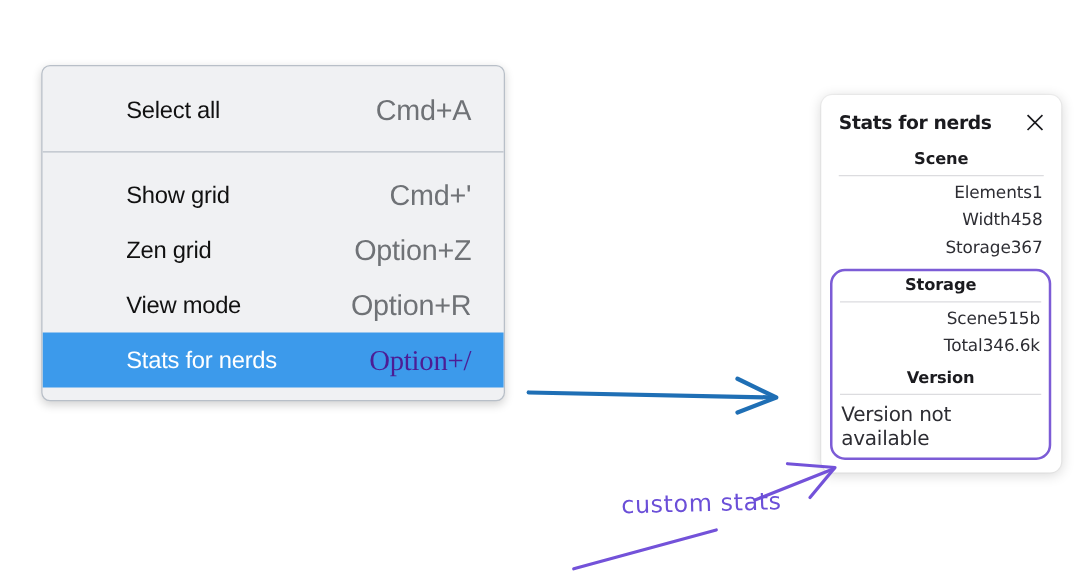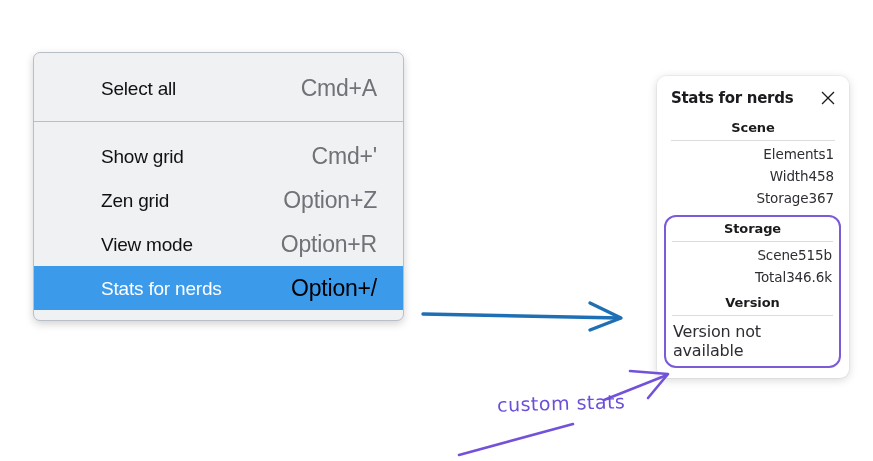--- a/index.html
+++ b/index.html
@@ -71,21 +71,21 @@
     letter-spacing: -0.2px;
     margin-left: 27px;
   }
   .ctx-shortcut {
     font-size: 23px;
     line-height: 1;
     color: #6f7276;
     letter-spacing: -0.2px;
   }
   .ctx-item.selected .ctx-label { color: #ffffff; }
-  .ctx-item.selected .ctx-shortcut { color: #000000; }
+  .ctx-item.selected .ctx-shortcut { color: #4c1d95; font-family: Liberation Serif, serif; }
 
   
   .stats-panel {
     position: absolute;
     left: 657px;
     top: 76px;
     width: 192px;
     background: #ffffff;
     border-radius: 9px;
     box-shadow: 0 2px 10px rgba(0,0,0,0.16), 0 0 0 1px rgba(0,0,0,0.035);

